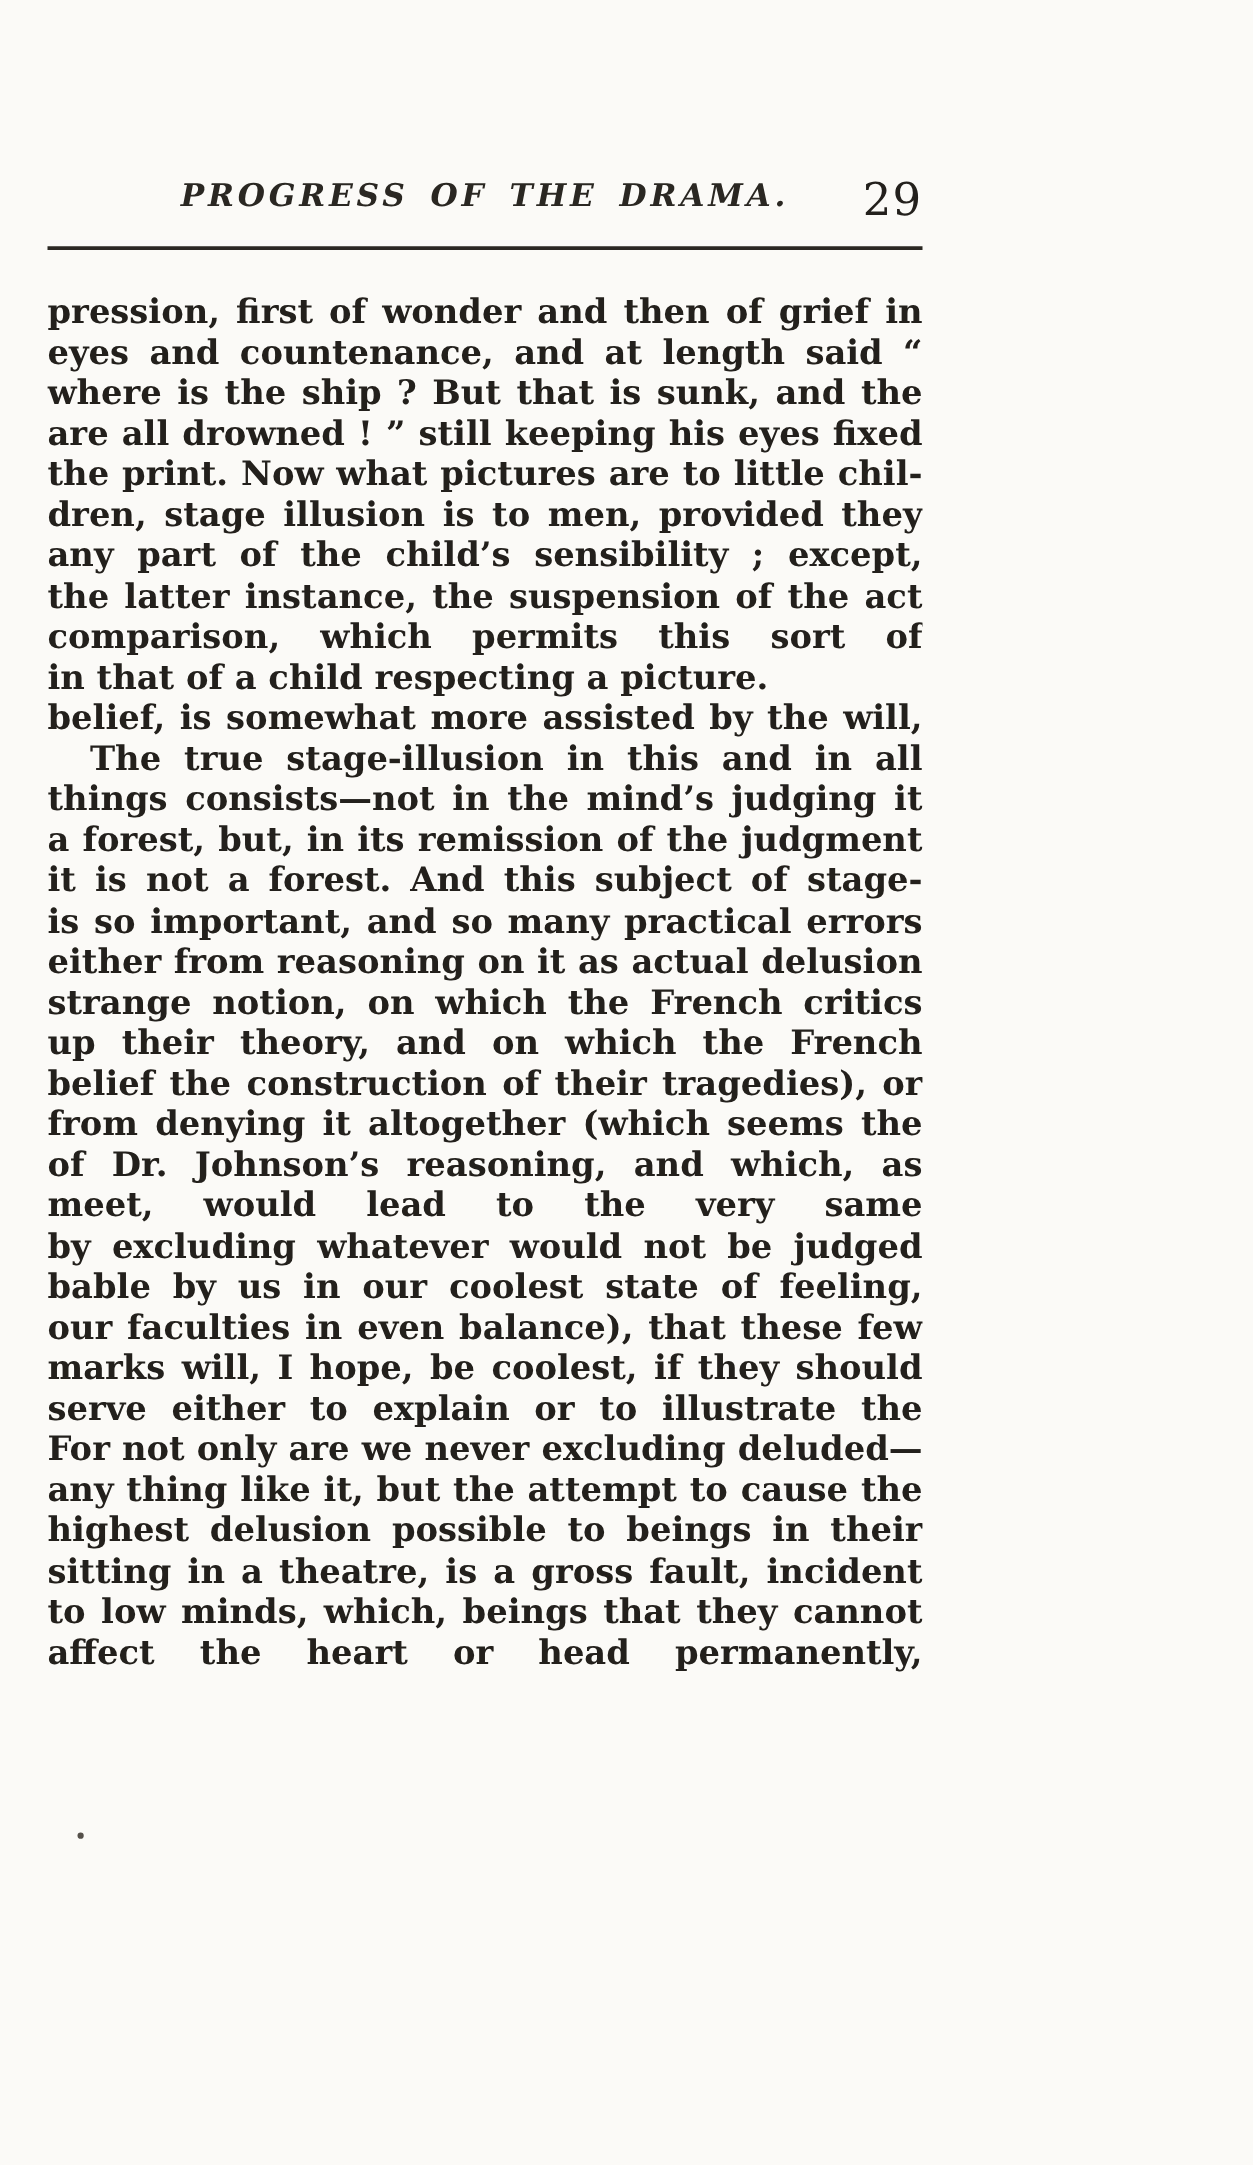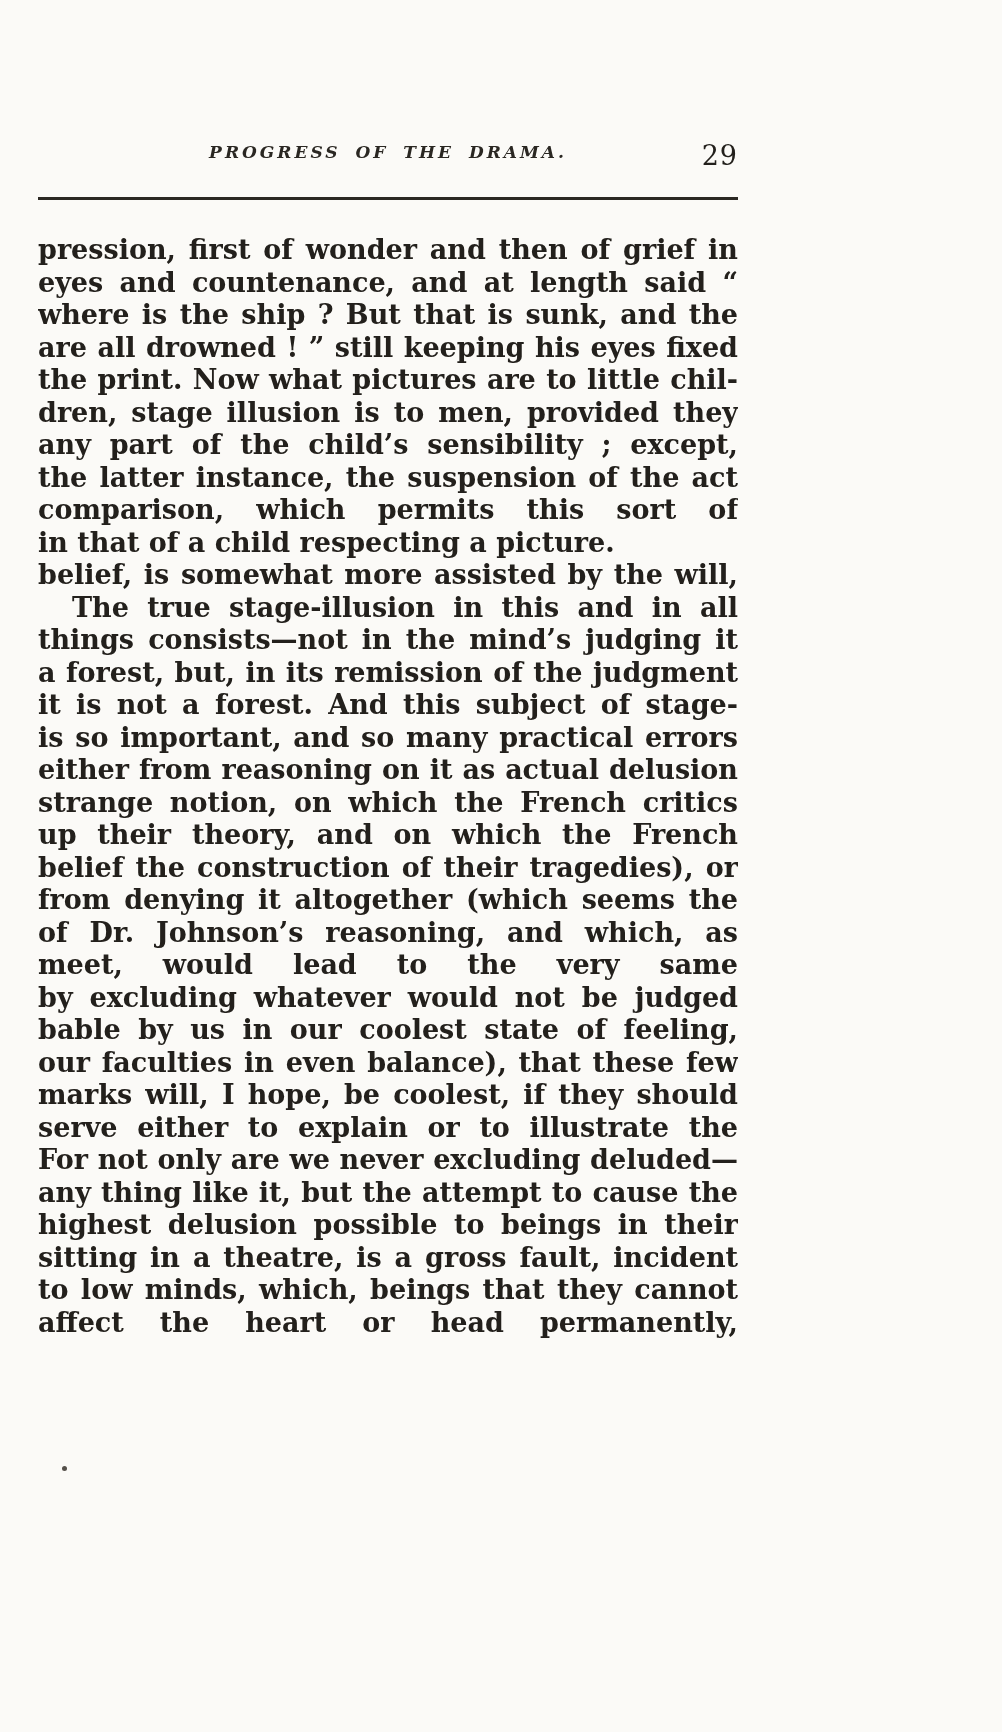--- a/index.html
+++ b/index.html
@@ -22,30 +22,30 @@
     top: 142px;
     left: 38px;
     width: 700px;
     height: 34px;
   }
   .running-title {
     display: block;
     text-align: center;
     font-style: italic;
     font-weight: 600;
-    font-size: 17px;
+    font-size: 25px;
     letter-spacing: 3px;
     word-spacing: 6px;
     color: #2a2722;
   }
   .page-number {
     position: absolute;
     right: 0;
     top: -2px;
-    font-size: 27px;
+    font-size: 36px;
     font-style: normal;
     font-weight: normal;
     letter-spacing: 1px;
   }
   .rule {
     position: absolute;
     top: 197px;
     left: 38px;
     width: 700px;
     height: 3px;

